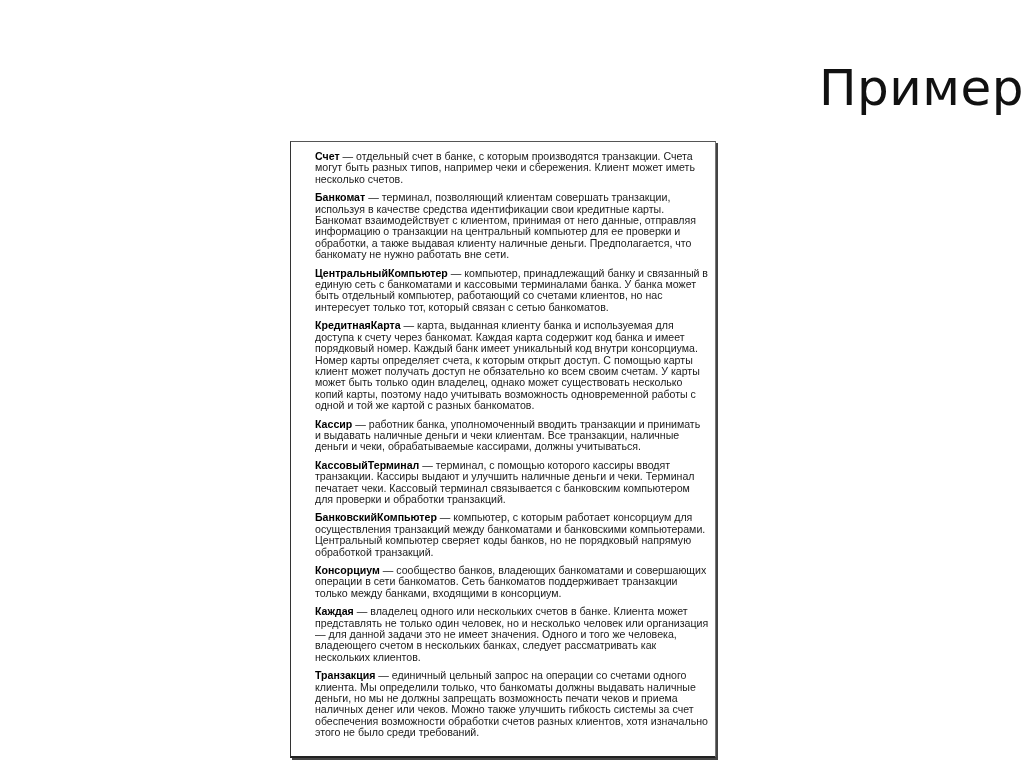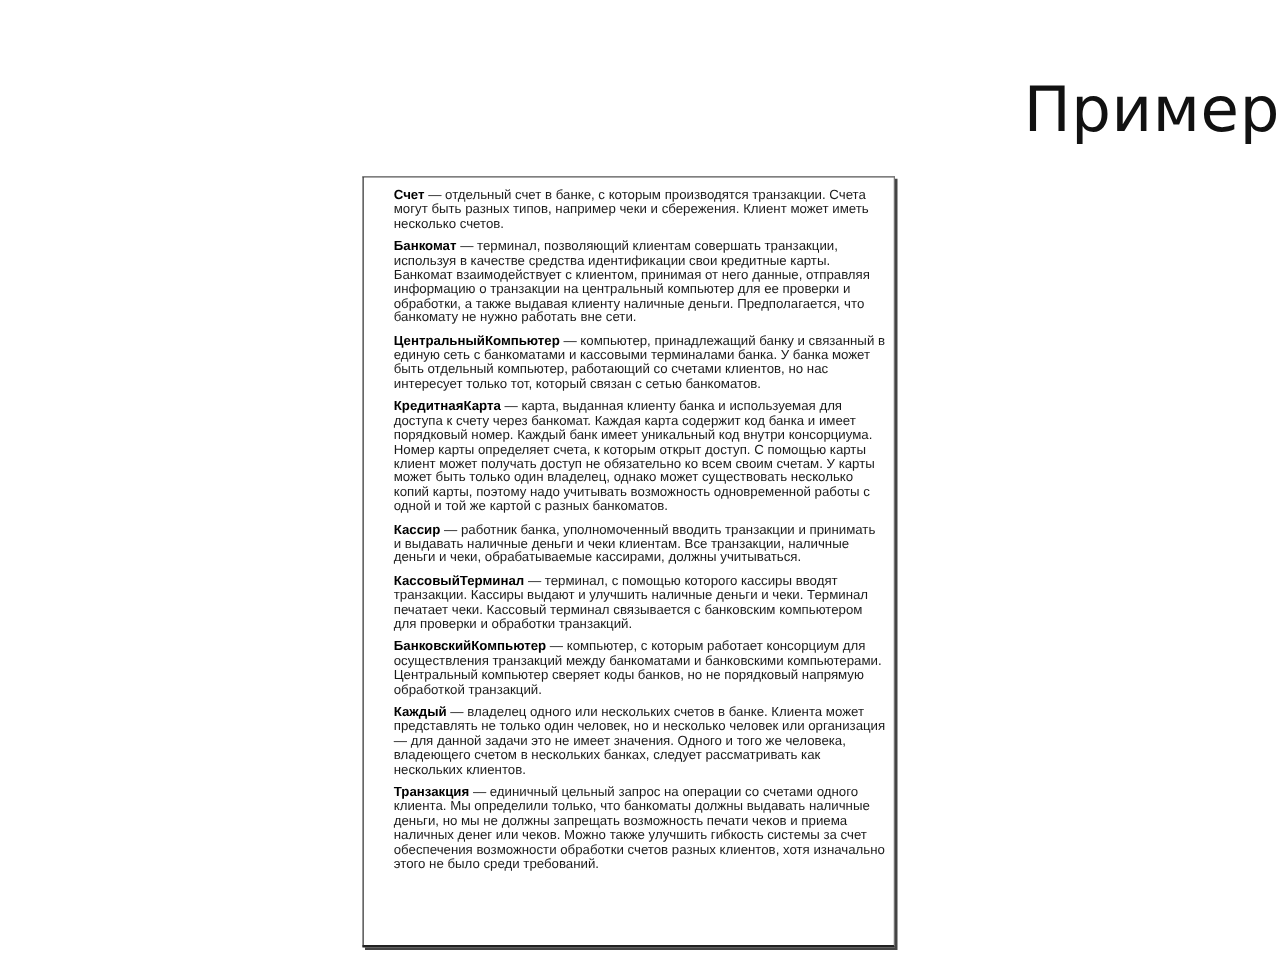--- a/index.html
+++ b/index.html
@@ -32,15 +32,16 @@
 <div class="scan-box"></div>
 
 <div class="content">
   <p class="entry"><span class="term">Счет</span><span> — отдельный счет в банке, с которым производятся транзакции. Счета могут быть разных типов, например чеки и сбережения. Клиент может иметь несколько счетов.</span></p>
   <p class="entry"><span class="term">Банкомат</span><span> — терминал, позволяющий клиентам совершать транзакции, используя в качестве средства идентификации свои кредитные карты. Банкомат взаимодействует с клиентом, принимая от него данные, отправляя информацию о транзакции на центральный компьютер для ее проверки и обработки, а также выдавая клиенту наличные деньги. Предполагается, что банкомату не нужно работать вне сети.</span></p>
   <p class="entry"><span class="term">ЦентральныйКомпьютер</span><span> — компьютер, принадлежащий банку и связанный в единую сеть с банкоматами и кассовыми терминалами банка. У банка может быть отдельный компьютер, работающий со счетами клиентов, но нас интересует только тот, который связан с сетью банкоматов.</span></p>
   <p class="entry"><span class="term">КредитнаяКарта</span><span> — карта, выданная клиенту банка и используемая для доступа к счету через банкомат. Каждая карта содержит код банка и имеет порядковый номер. Каждый банк имеет уникальный код внутри консорциума. Номер карты определяет счета, к которым открыт доступ. С помощью карты клиент может получать доступ не обязательно ко всем своим счетам. У карты может быть только один владелец, однако может существовать несколько копий карты, поэтому надо учитывать возможность одновременной работы с одной и той же картой с разных банкоматов.</span></p>
   <p class="entry"><span class="term">Кассир</span><span> — работник банка, уполномоченный вводить транзакции и принимать и выдавать наличные деньги и чеки клиентам. Все транзакции, наличные деньги и чеки, обрабатываемые кассирами, должны учитываться.</span></p>
   <p class="entry"><span class="term">КассовыйТерминал</span><span> — терминал, с помощью которого кассиры вводят транзакции. Кассиры выдают и улучшить наличные деньги и чеки. Терминал печатает чеки. Кассовый терминал связывается с банковским компьютером для проверки и обработки транзакций.</span></p>
   <p class="entry"><span class="term">БанковскийКомпьютер</span><span> — компьютер, с которым работает консорциум для осуществления транзакций между банкоматами и банковскими компьютерами. Центральный компьютер сверяет коды банков, но не порядковый напрямую обработкой транзакций.</span></p>
-  <p class="entry"><span class="term">Каждый</span><span> — владелец одного или нескольких счетов в банке. Клиента может представлять не только один человек, но и несколько человек или организация — для данной задачи это не имеет значения. Одного и того же человека, владеющего счетом в нескольких банках, следует рассматривать как нескольких клиентов.</span></p>
+  <p class="entry"><span class="term">Консорциум</span><span> — сообщество банков, владеющих банкоматами и совершающих операции в сети банкоматов. Сеть банкоматов поддерживает транзакции только между банками, входящими в консорциум.</span></p>
+  <p class="entry"><span class="term">Каждая</span><span> — владелец одного или нескольких счетов в банке. Клиента может представлять не только один человек, но и несколько человек или организация — для данной задачи это не имеет значения. Одного и того же человека, владеющего счетом в нескольких банках, следует рассматривать как нескольких клиентов.</span></p>
   <p class="entry"><span class="term">Транзакция</span><span> — единичный цельный запрос на операции со счетами одного клиента. Мы определили только, что банкоматы должны выдавать наличные деньги, но мы не должны запрещать возможность печати чеков и приема наличных денег или чеков. Можно также улучшить гибкость системы за счет обеспечения возможности обработки счетов разных клиентов, хотя изначально этого не было среди требований.</span></p>
 </div>
 
 </body></html>

